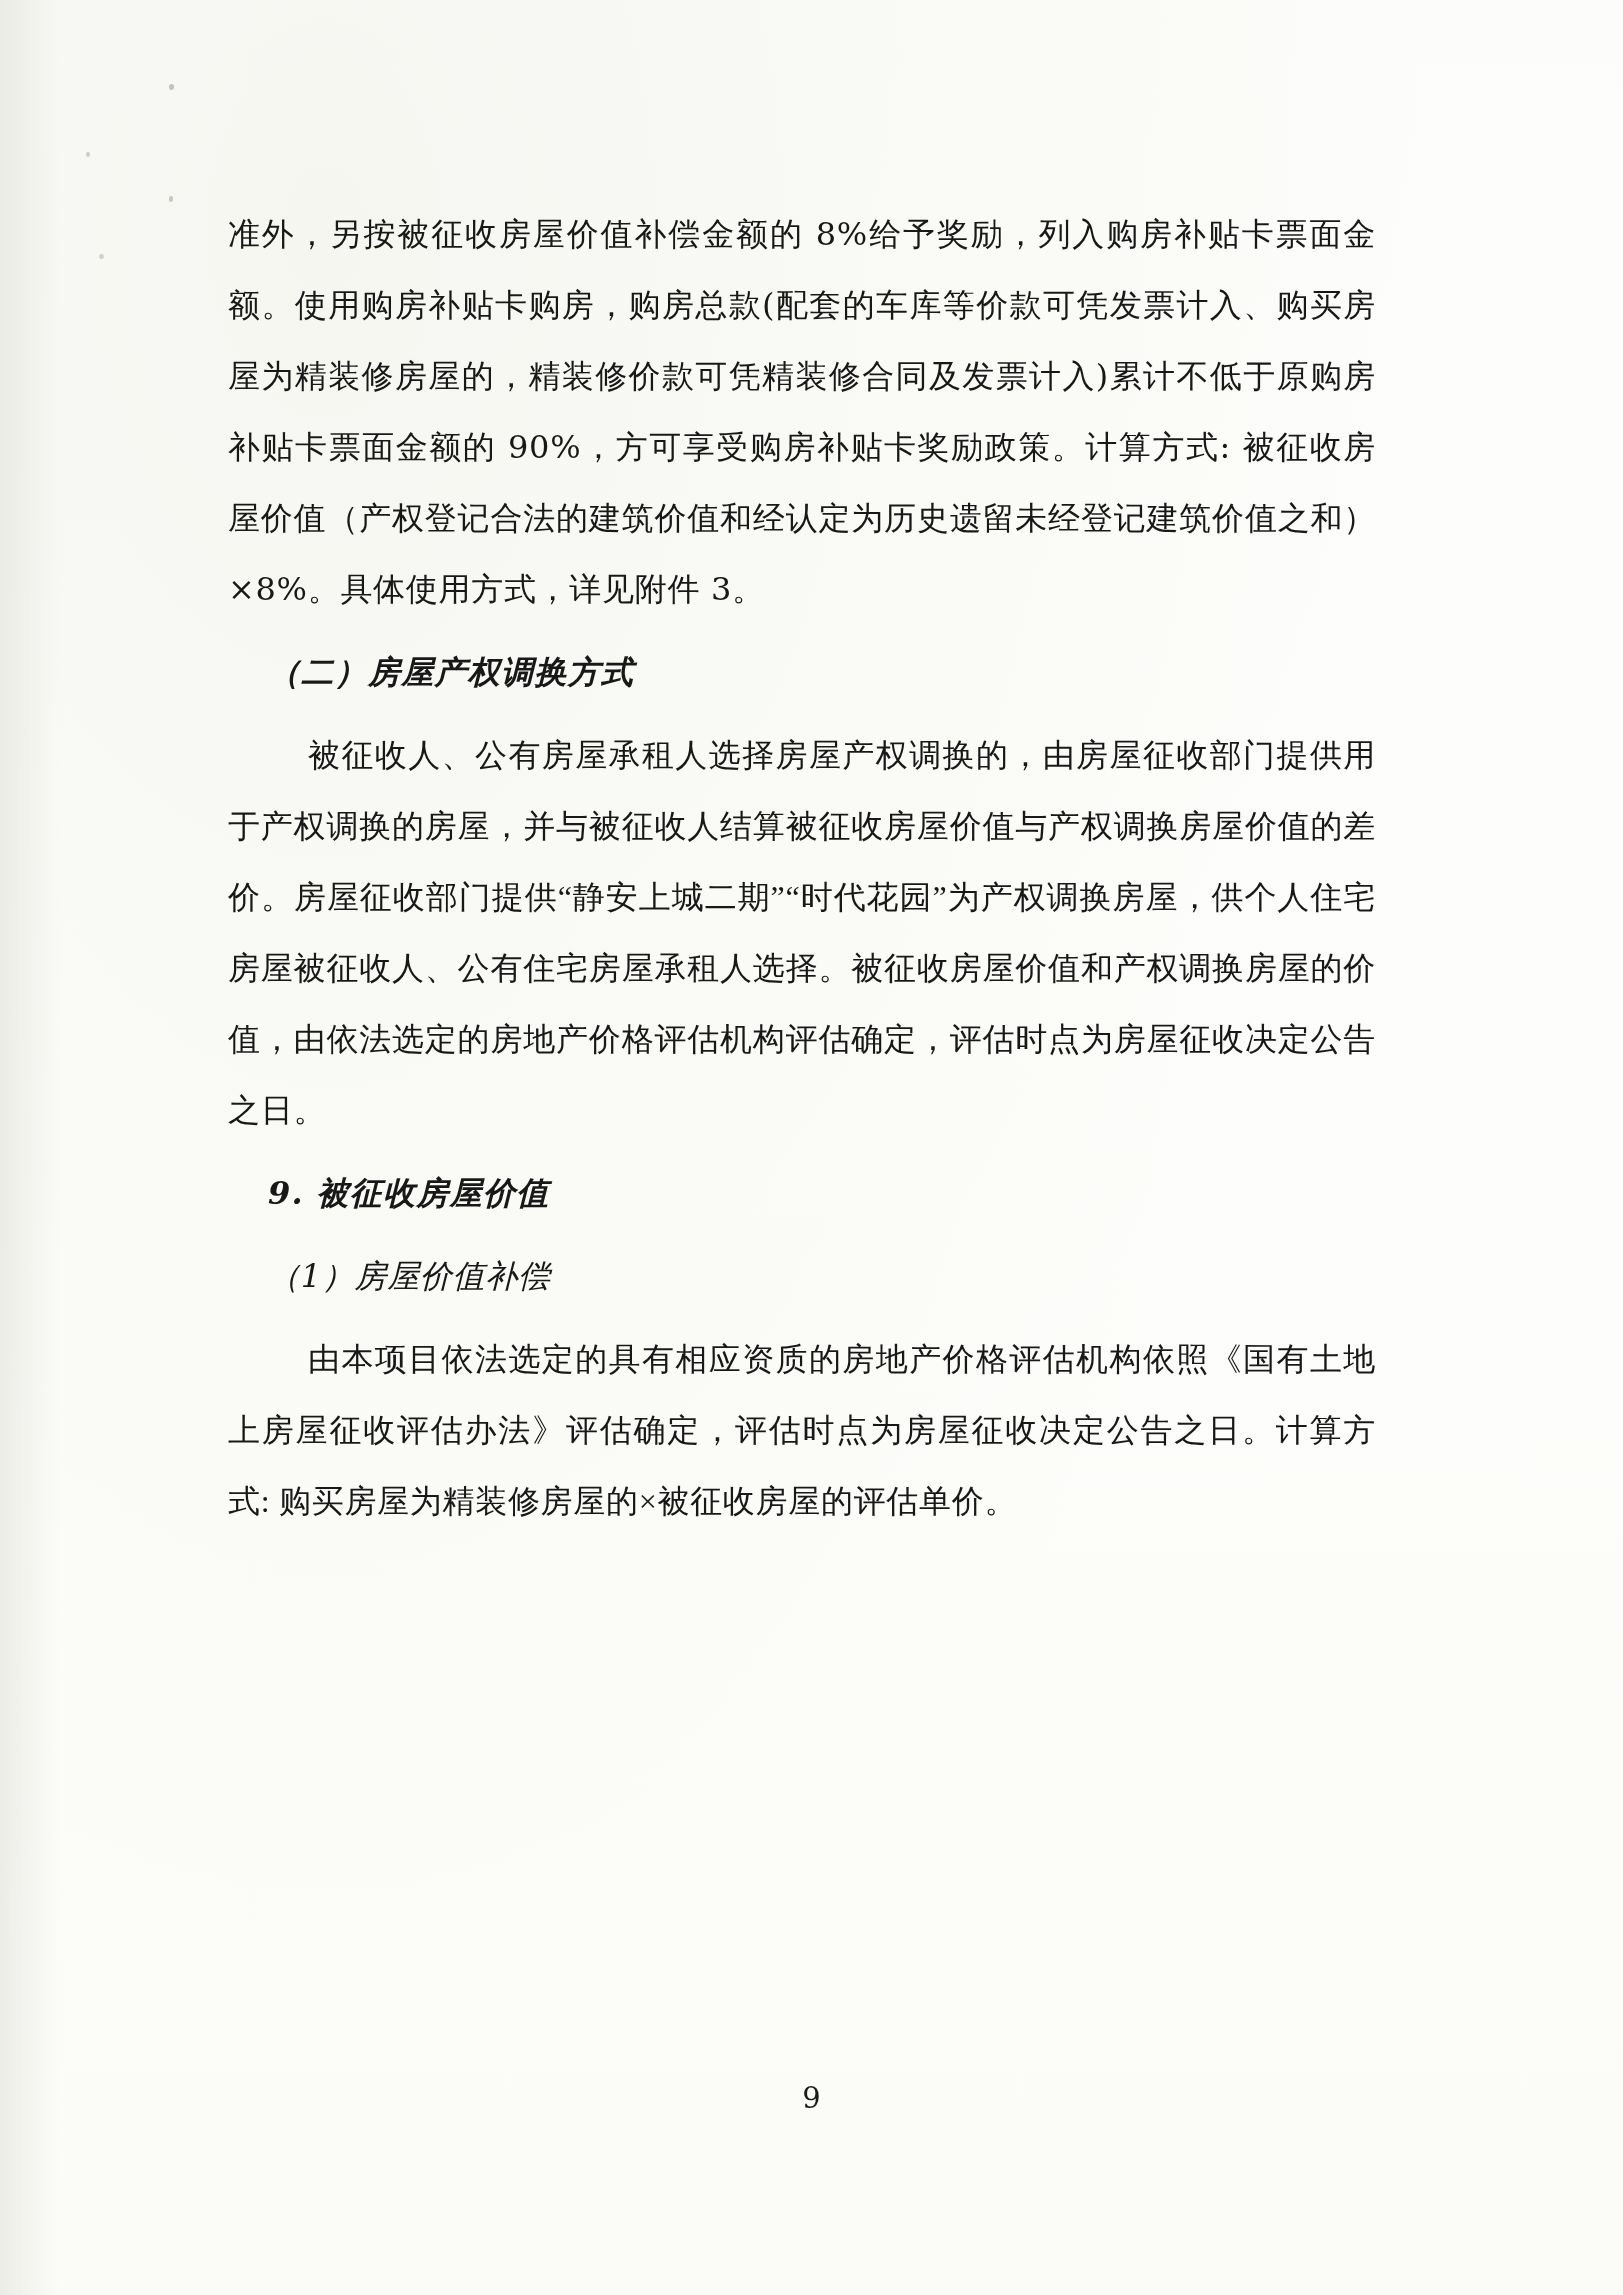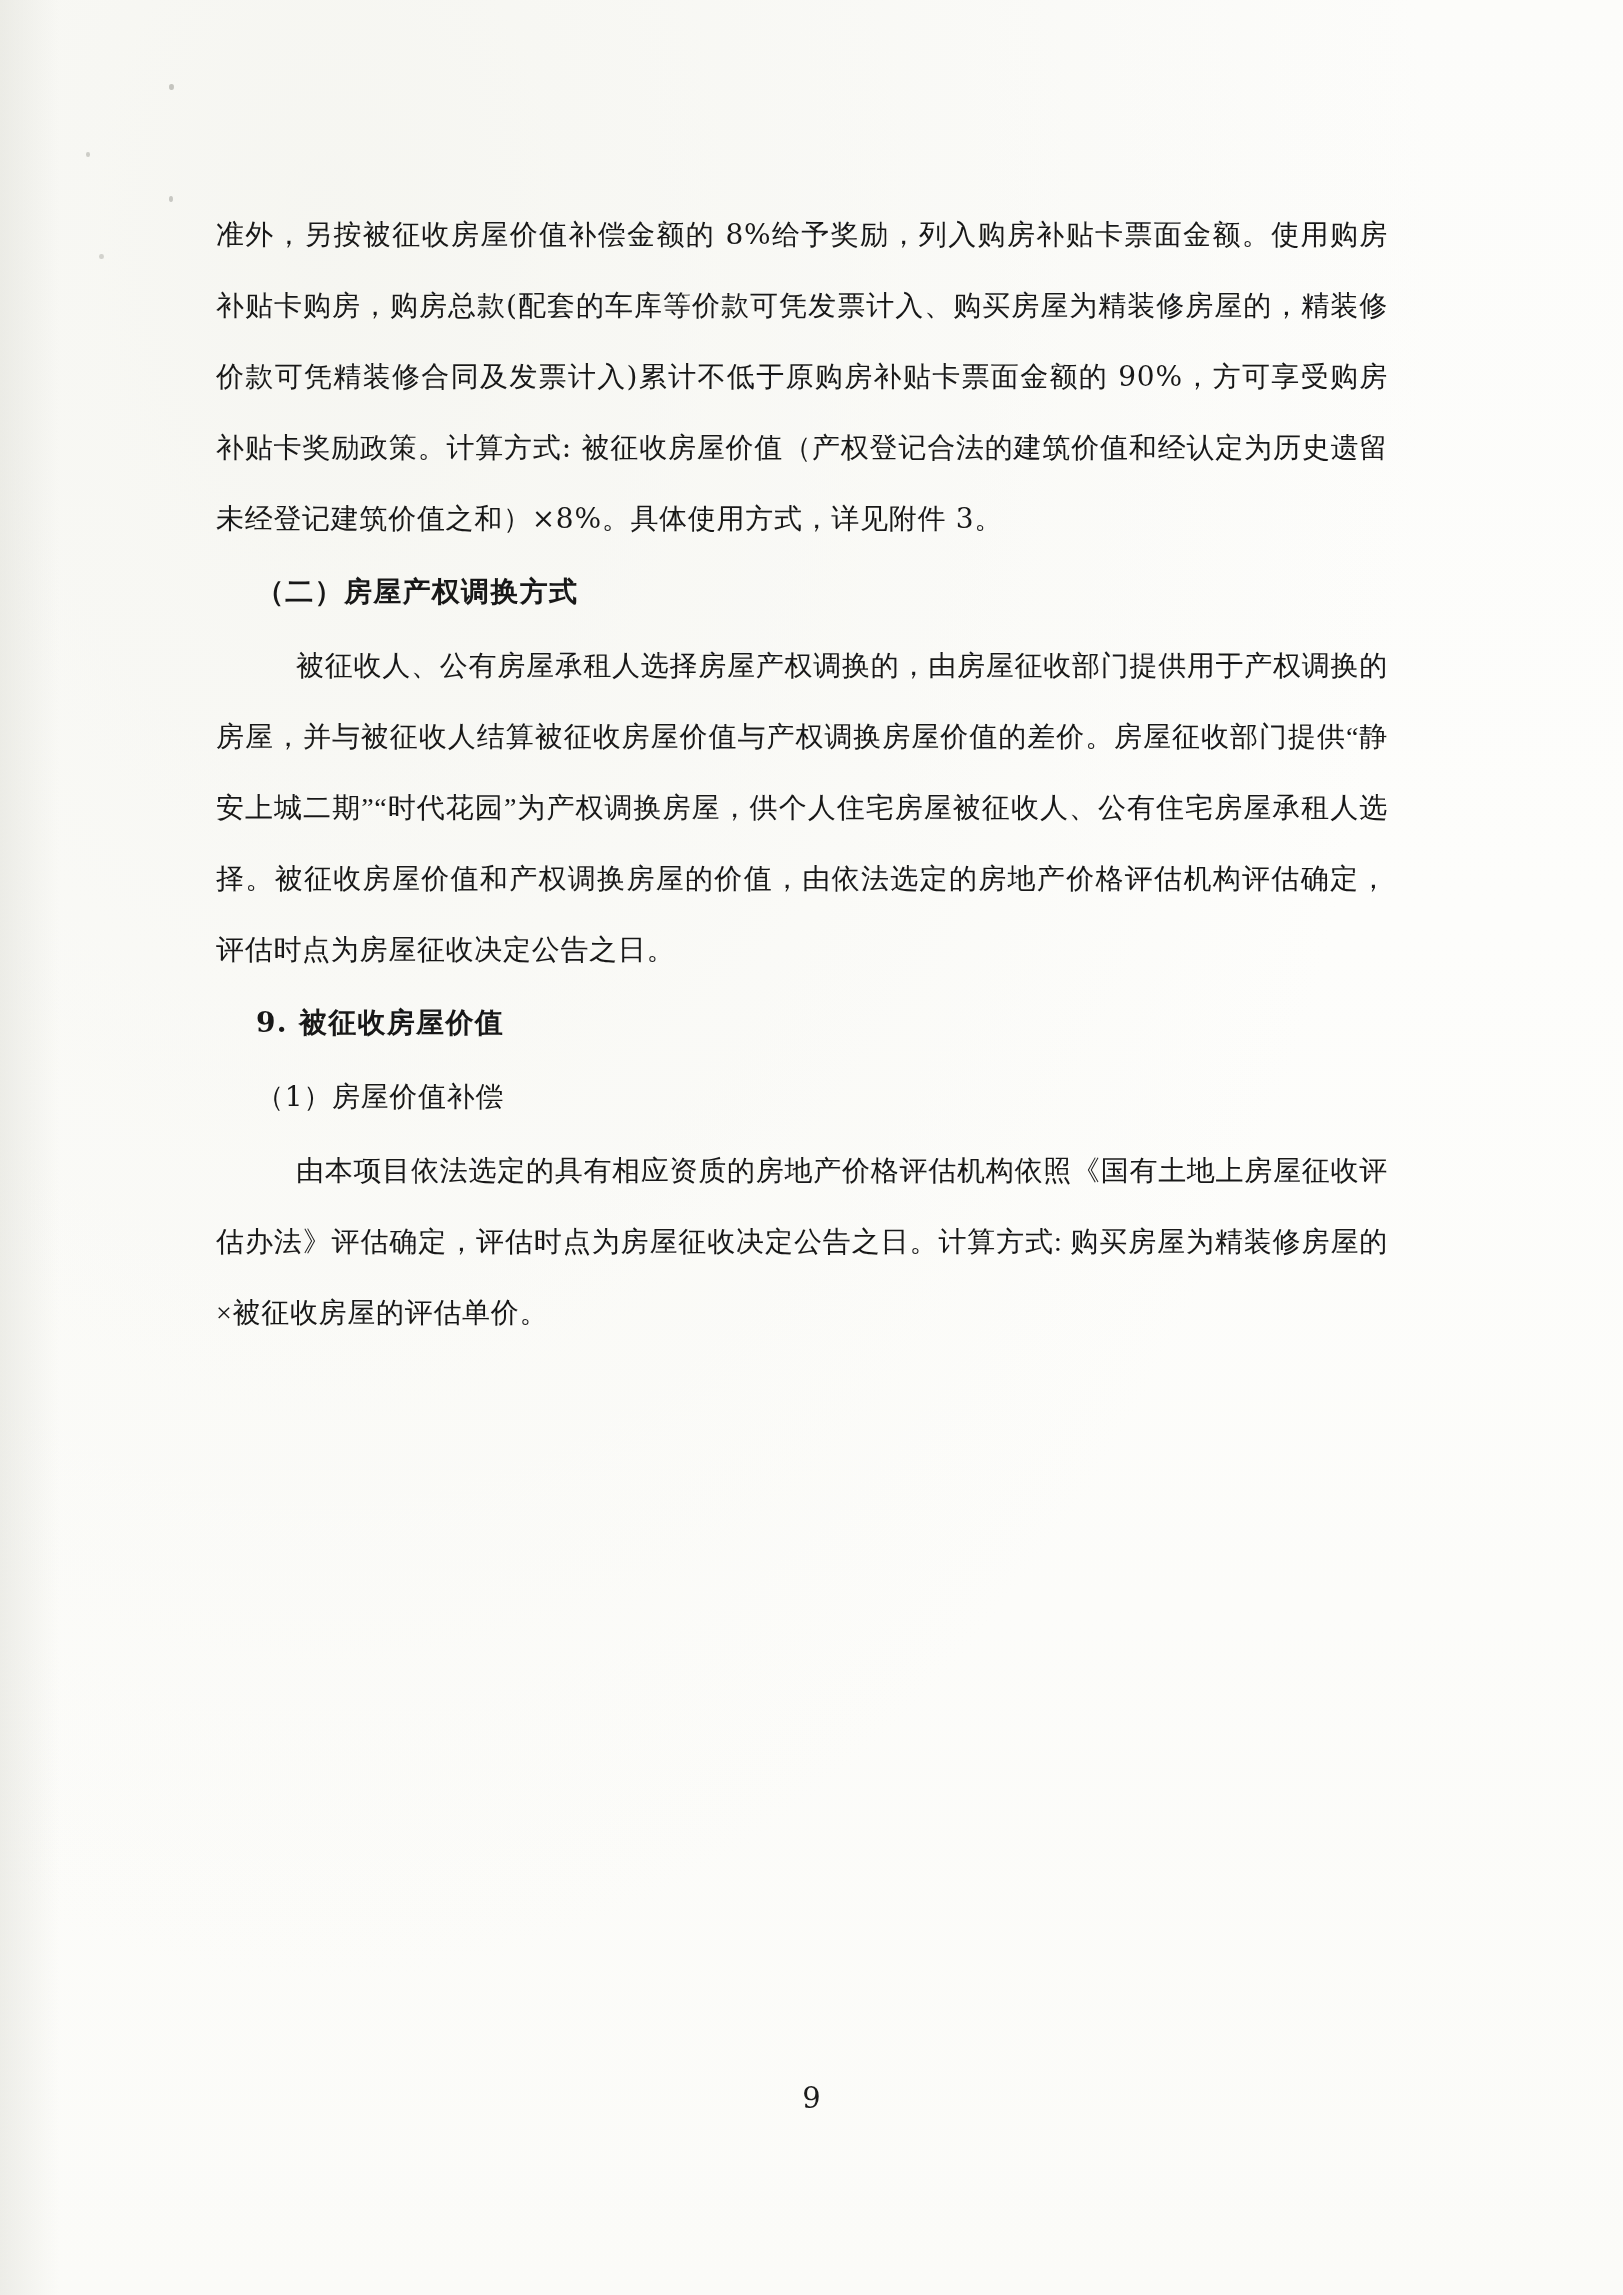--- a/index.html
+++ b/index.html
@@ -28,35 +28,36 @@
       linear-gradient(180deg, #fcfcfa 0%, #fdfdfb 40%, #fbfbf8 100%);
     pointer-events: none;
   }
   .content {
     position: absolute;
     left: 216px;
     top: 196px;
     width: 1172px;
   }
   p {
-    margin: 0;
-    font-size: 28px;
+    margin: 12px;
+    font-size: 32px;
     line-height: 71px;
     color: #181818;
     letter-spacing: 0.7px;
     text-align: justify;
     text-justify: inter-character;
     font-family: "DejaVu Serif", "Liberation Serif", serif;
   }
   p.indent {
     text-indent: 80px;
     font-family: Liberation Serif, serif;
   }
   p.indent-half {
     text-indent: 40px;
+    font-style: italic;
   }
   .heading {
     font-weight: bold;
     letter-spacing: 1.3px;
   }
   .heading-kai {
     font-family: "DejaVu Serif", "Liberation Serif", serif;
     font-weight: bold;
   }
   .blk {

